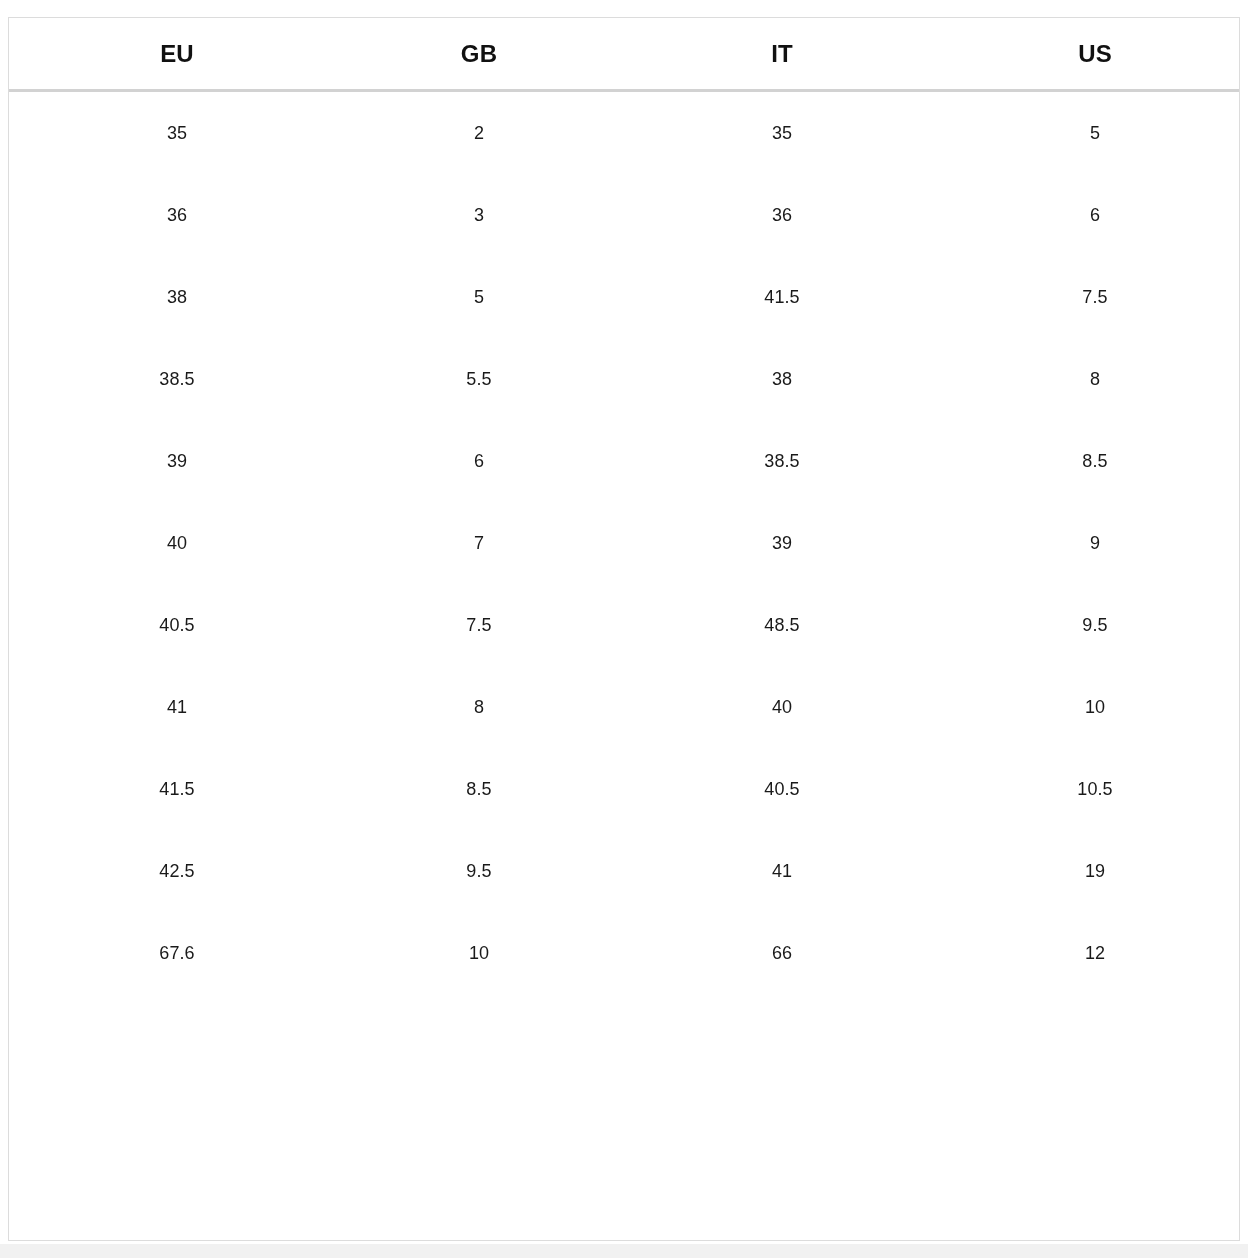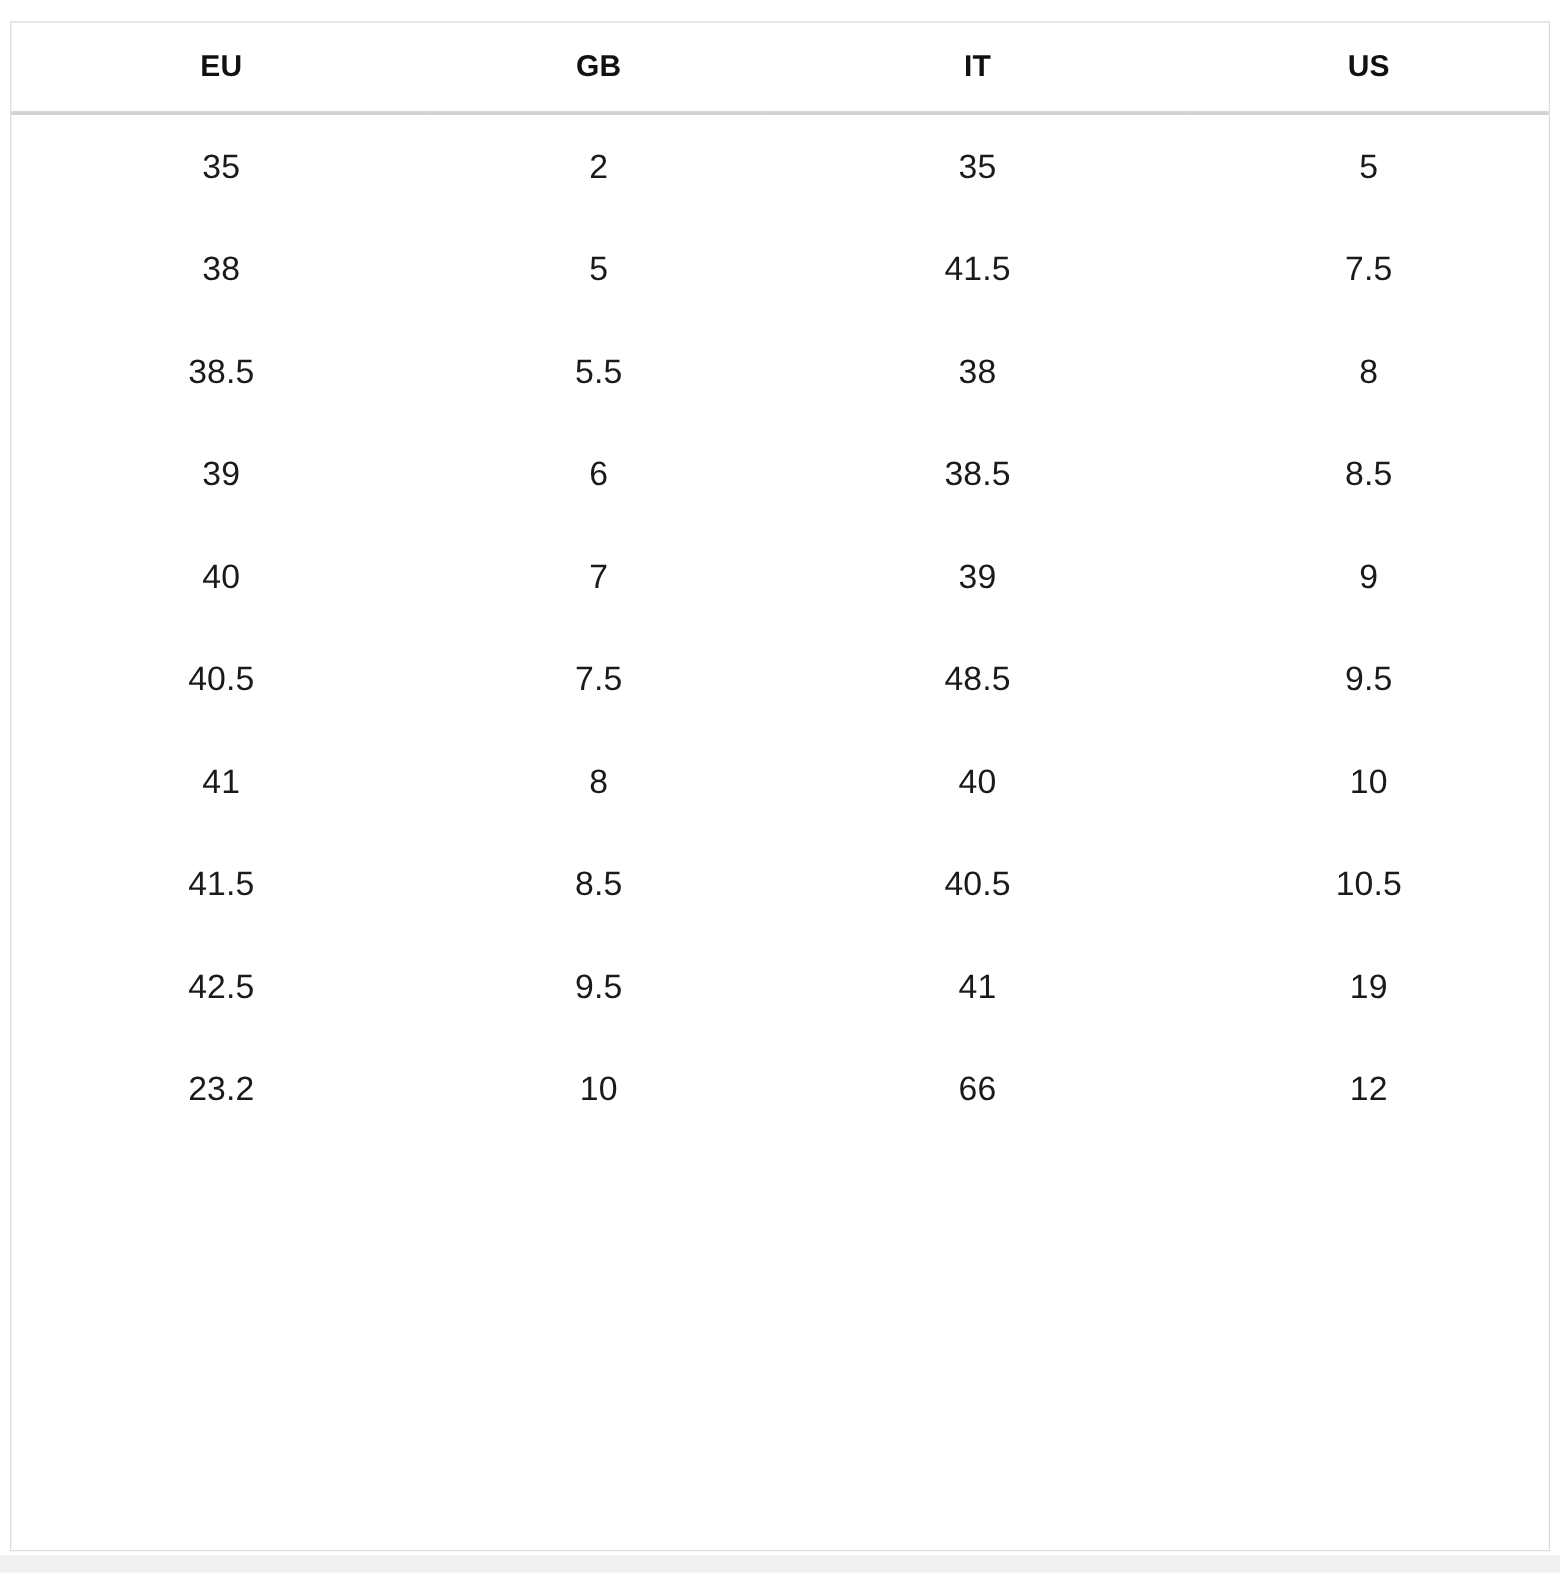--- a/index.html
+++ b/index.html
@@ -61,21 +61,21 @@
     color: #111111;
     text-align: center;
     vertical-align: middle;
     border-bottom: 3px solid #d2d2d2;
     letter-spacing: 0.2px;
   }
 
   table.size-table tbody td {
     height: 82px;
     padding: 0;
-    font-size: 27px;
+    font-size: 18px;
     font-weight: 400;
     color: #1a1a1a;
     text-align: center;
     vertical-align: middle;
     border: none;
     letter-spacing: 0.1px;
   }
 
   
   col.c-eu { width: 336px; }
@@ -121,20 +121,26 @@
         <tbody>
 
           <tr>
             <td>35</td>
             <td>2</td>
             <td>35</td>
             <td>5</td>
           </tr>
 
 
+          <tr>
+            <td>36</td>
+            <td>3</td>
+            <td>36</td>
+            <td>6</td>
+          </tr>
 
 
 
           <tr>
             <td>38</td>
             <td>5</td>
             <td>41.5</td>
             <td>7.5</td>
           </tr>
 
@@ -181,21 +187,21 @@
           </tr>
 
           <tr>
             <td>42.5</td>
             <td>9.5</td>
             <td>41</td>
             <td>19</td>
           </tr>
 
           <tr>
-            <td>23.2</td>
+            <td>67.6</td>
             <td>10</td>
             <td>66</td>
             <td>12</td>
           </tr>
 
         </tbody>
       </table>
 
     </div>
   </div>

